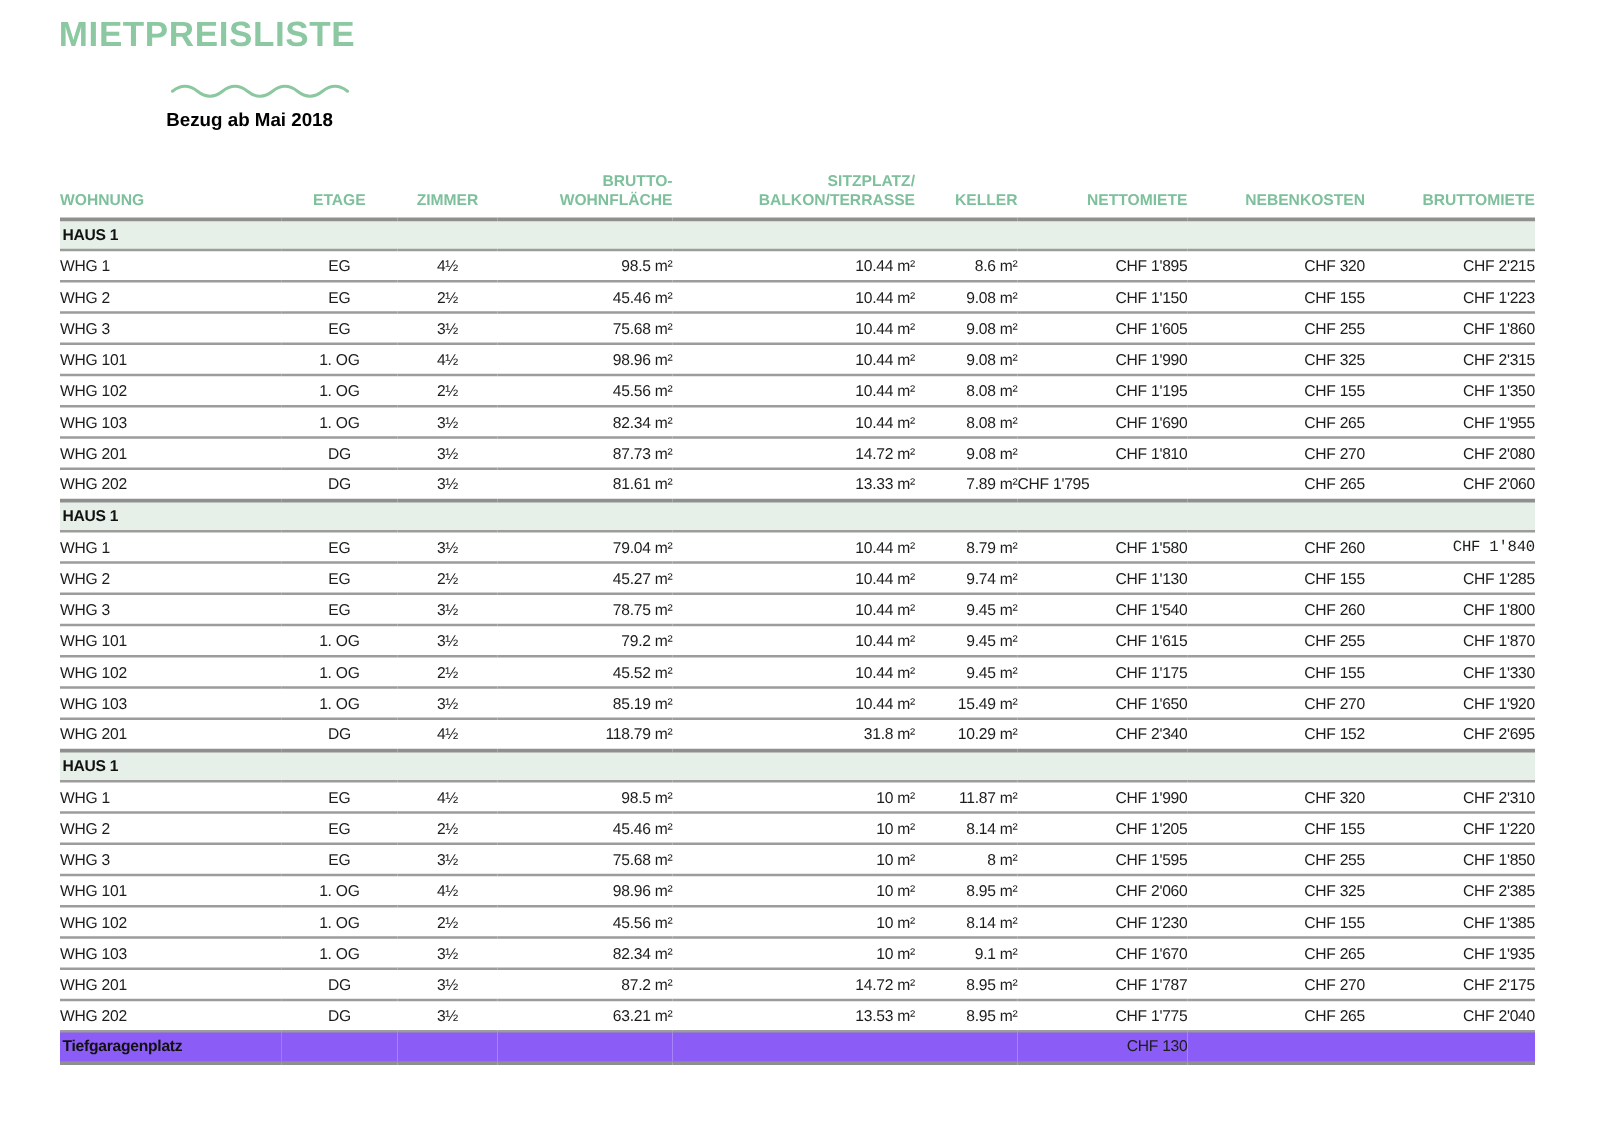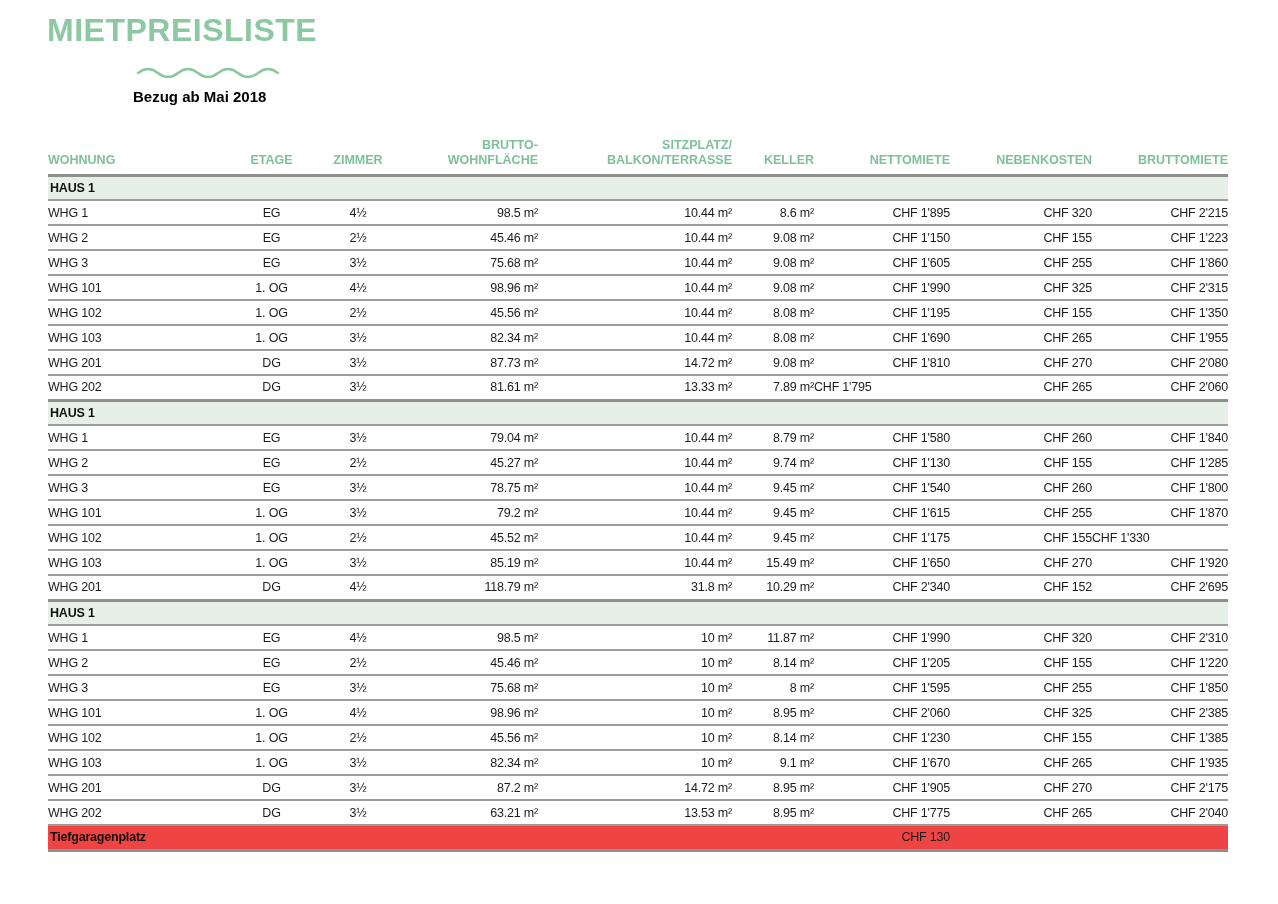--- a/index.html
+++ b/index.html
@@ -6,21 +6,21 @@
   html, body { background: #ffffff; }
   body {
     width: 1278px; height: 904px;
     font-family: "Liberation Sans", sans-serif;
     overflow: hidden;
     position: relative;
   }
   .header { position: relative; height: 138px; }
   .title {
     position: absolute; left: 47px; top: 12px;
-    font-size: 32px; font-weight: bold; color: #8cc8a2;
+    font-size: 28px; font-weight: bold; color: #8cc8a2;
     letter-spacing: 0.5px; white-space: nowrap;
   }
   .squiggle { position: absolute; left: 136px; top: 62px; }
   .subtitle {
     position: absolute; left: 133px; top: 88px;
     font-size: 15px; font-weight: bold; color: #000000; white-space: nowrap;
   }
   .logo { position: absolute; left: 1096px; top: 16px; width: 144px; text-align: center; }
   .logo-name {
     font-size: 16px; font-weight: bold; color: #6cc291;
@@ -45,21 +45,21 @@
     height: 25px; vertical-align: middle;
     border-bottom: 2px solid #9c9c9c;
     padding: 0; white-space: nowrap;
   }
   tr.section-row td {
     background: #e6f0e8; font-weight: bold; color: #111;
     border-top: 3px solid #8f8f8f; border-bottom: 2px solid #9c9c9c;
     padding-left: 2px;
   }
   tr.footer-row td {
-    background: #ef4444;
+    background: #8b5cf6;
     border-bottom: 3px solid #8f8f8f;
   }
   tr.footer-row td.footer-label { font-weight: bold; color: #111; padding-left: 2px; }
 </style>
 </head>
 <body>
 
 <div class="header">
   <div class="title">MIETPREISLISTE</div>
   <svg class="squiggle" width="146" height="18" viewBox="0 0 146 18">
@@ -191,21 +191,21 @@
       </tr>
       <tr>
         <td style="text-align: left;">WHG 1</td>
         <td style="text-align: center;">EG</td>
         <td style="text-align: center;">3½</td>
         <td style="text-align: right;">79.04 m²</td>
         <td style="text-align: right;">10.44 m²</td>
         <td style="text-align: right;">8.79 m²</td>
         <td style="text-align: right;">CHF 1'580</td>
         <td style="text-align: right;">CHF 260</td>
-        <td style="text-align: right;">CHF 1'840</td>
+        <td style="text-align: right; font-family: Liberation Mono, monospace;">CHF 1'840</td>
       </tr>
       <tr>
         <td style="text-align: left;">WHG 2</td>
         <td style="text-align: center;">EG</td>
         <td style="text-align: center;">2½</td>
         <td style="text-align: right;">45.27 m²</td>
         <td style="text-align: right;">10.44 m²</td>
         <td style="text-align: right;">9.74 m²</td>
         <td style="text-align: right;">CHF 1'130</td>
         <td style="text-align: right;">CHF 155</td>
@@ -235,21 +235,21 @@
       </tr>
       <tr>
         <td style="text-align: left;">WHG 102</td>
         <td style="text-align: center;">1. OG</td>
         <td style="text-align: center;">2½</td>
         <td style="text-align: right;">45.52 m²</td>
         <td style="text-align: right;">10.44 m²</td>
         <td style="text-align: right;">9.45 m²</td>
         <td style="text-align: right;">CHF 1'175</td>
         <td style="text-align: right;">CHF 155</td>
-        <td style="">CHF 1'330</td>
+        <td style="text-align: right;">CHF 1'330</td>
       </tr>
       <tr>
         <td style="text-align: left;">WHG 103</td>
         <td style="text-align: center;">1. OG</td>
         <td style="text-align: center;">3½</td>
         <td style="text-align: right;">85.19 m²</td>
         <td style="text-align: right;">10.44 m²</td>
         <td style="text-align: right;">15.49 m²</td>
         <td style="text-align: right;">CHF 1'650</td>
         <td style="text-align: right;">CHF 270</td>
@@ -335,21 +335,21 @@
         <td style="text-align: right;">CHF 265</td>
         <td style="text-align: right;">CHF 1'935</td>
       </tr>
       <tr>
         <td style="text-align: left;">WHG 201</td>
         <td style="text-align: center;">DG</td>
         <td style="text-align: center;">3½</td>
         <td style="text-align: right;">87.2 m²</td>
         <td style="text-align: right;">14.72 m²</td>
         <td style="text-align: right;">8.95 m²</td>
-        <td style="text-align: right;">CHF 1'905</td>
+        <td style="text-align: right;">CHF 1'787</td>
         <td style="text-align: right;">CHF 270</td>
         <td style="text-align: right;">CHF 2'175</td>
       </tr>
       <tr>
         <td style="text-align: left;">WHG 202</td>
         <td style="text-align: center;">DG</td>
         <td style="text-align: center;">3½</td>
         <td style="text-align: right;">63.21 m²</td>
         <td style="text-align: right; margin-top: 15px;">13.53 m²</td>
         <td style="text-align: right;">8.95 m²</td>

